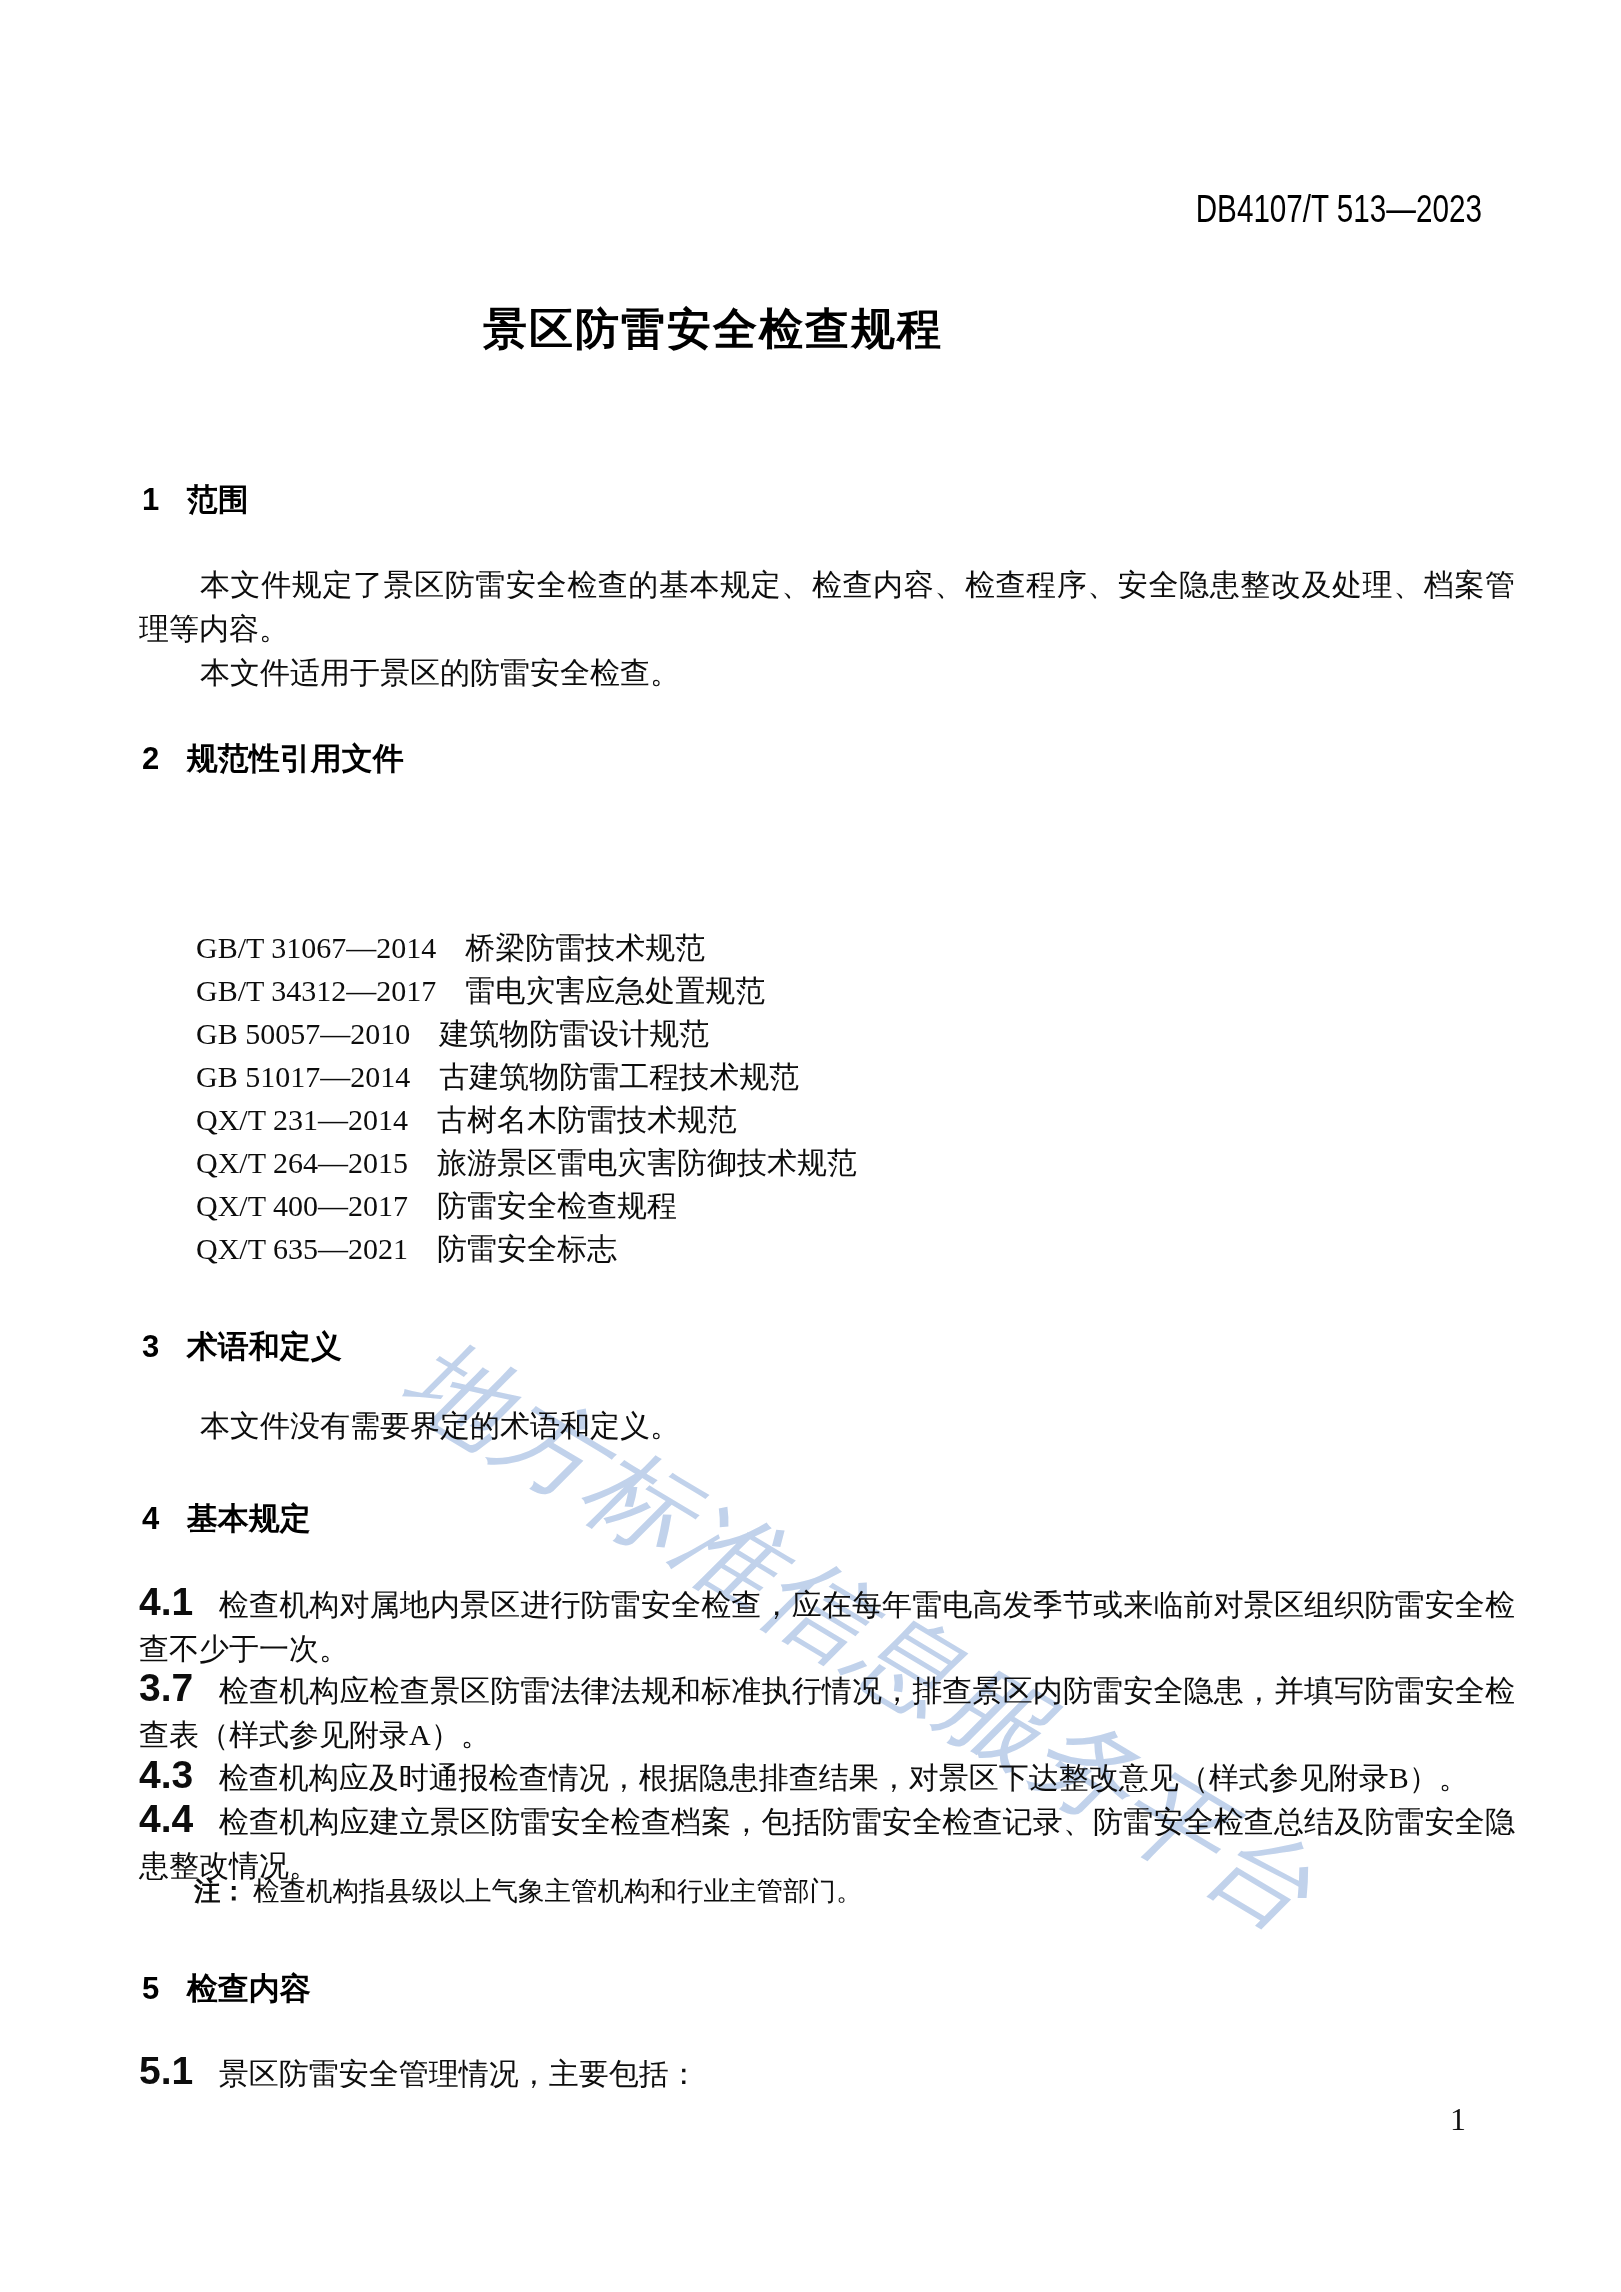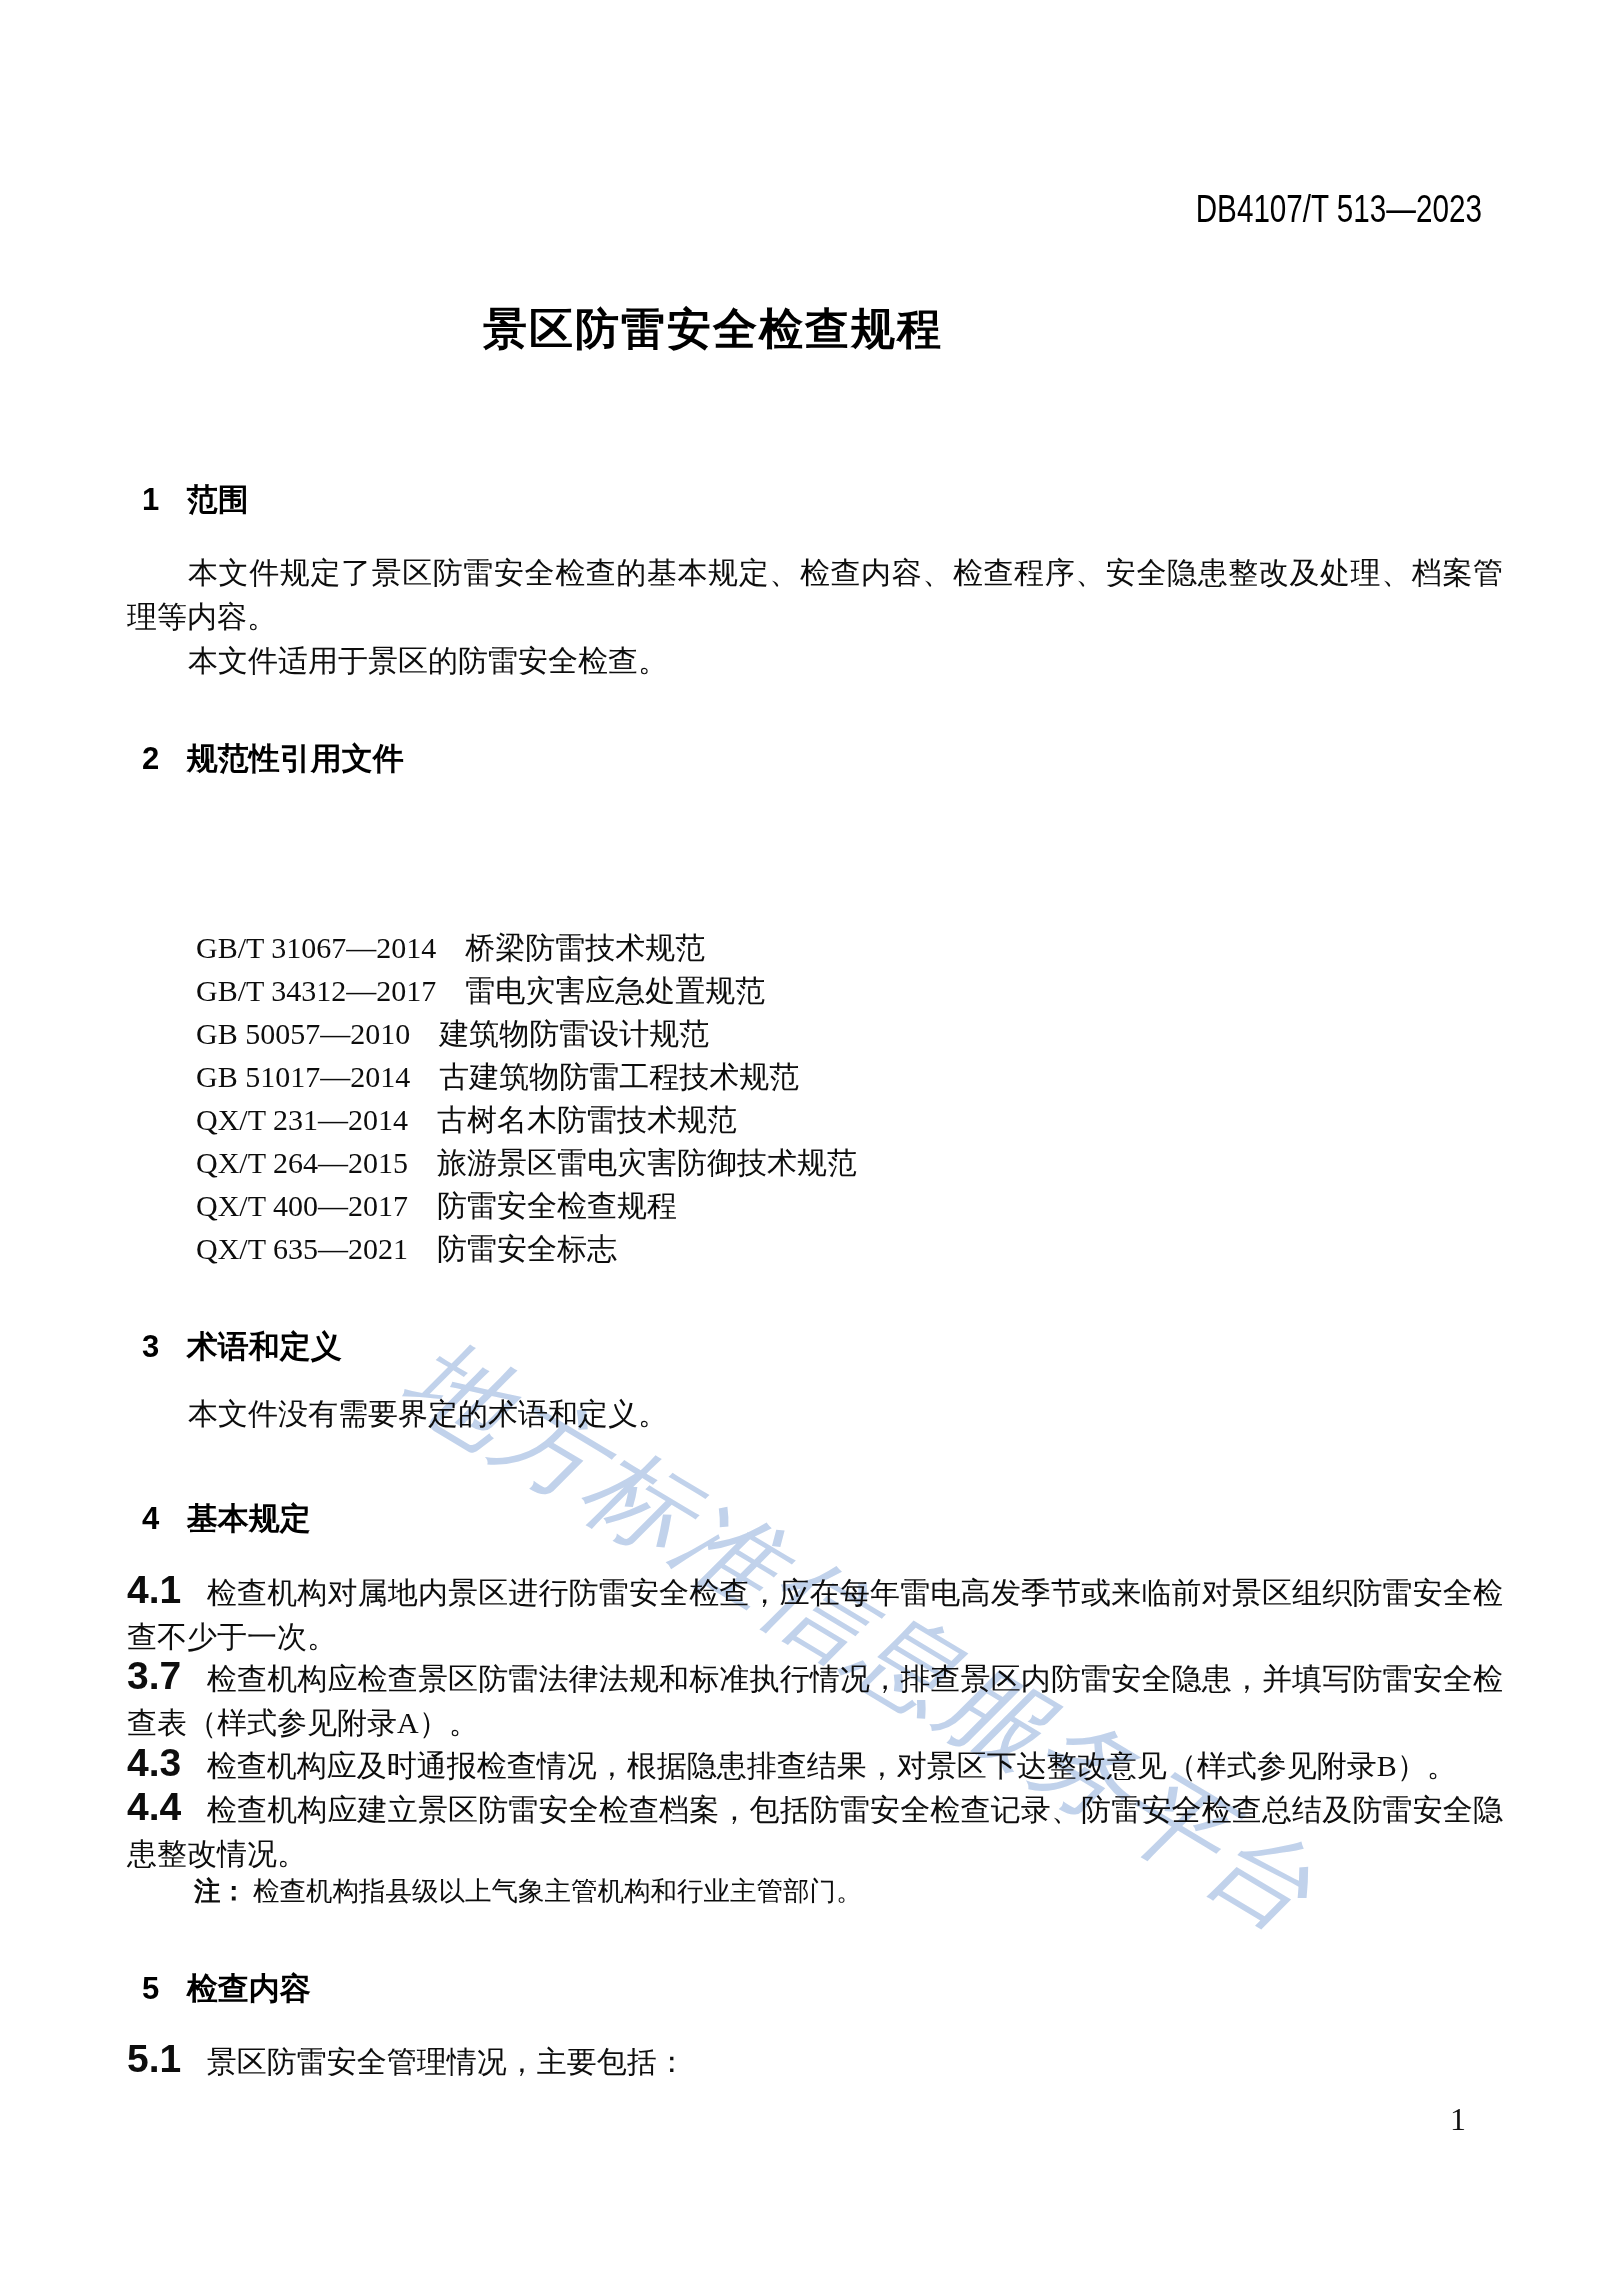--- a/index.html
+++ b/index.html
@@ -21,21 +21,21 @@
     font-weight:bold;font-size:44px;letter-spacing:2px;color:#000;
   }
   h2.sec{
     position:absolute;left:126px;margin:16px;padding:0;
     font-family:Liberation Sans, sans-serif;
     font-weight:bold;font-size:31px;line-height:1.2;color:#000;
     white-space:nowrap;
   }
   .sec-no{display:inline-block;margin-right:27.4px;}
   p.body{
-    position:absolute;left:127px;width:1376px;margin:0;padding:0;
+    position:absolute;left:127px;width:1376px;margin:12px;padding:0;
     font-size:30px;line-height:44px;text-align:justify;color:#0d0d0d;
   }
   p.indent{text-indent:61px;}
   .clause-no{
     font-family:"Liberation Sans","DejaVu Sans",sans-serif;
     font-weight:bold;font-size:39px;margin-right:25.5px;
   }
   .refs{
     position:absolute;left:196px;top:926px;width:1313px;
     font-size:30px;line-height:43px;color:#0d0d0d;

